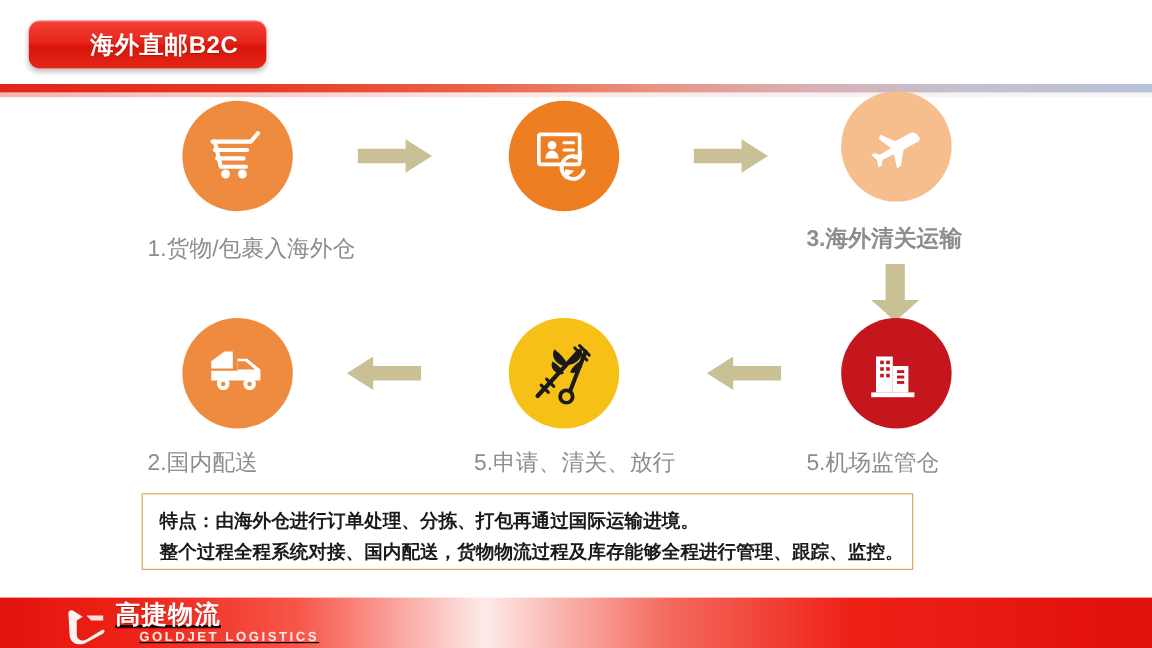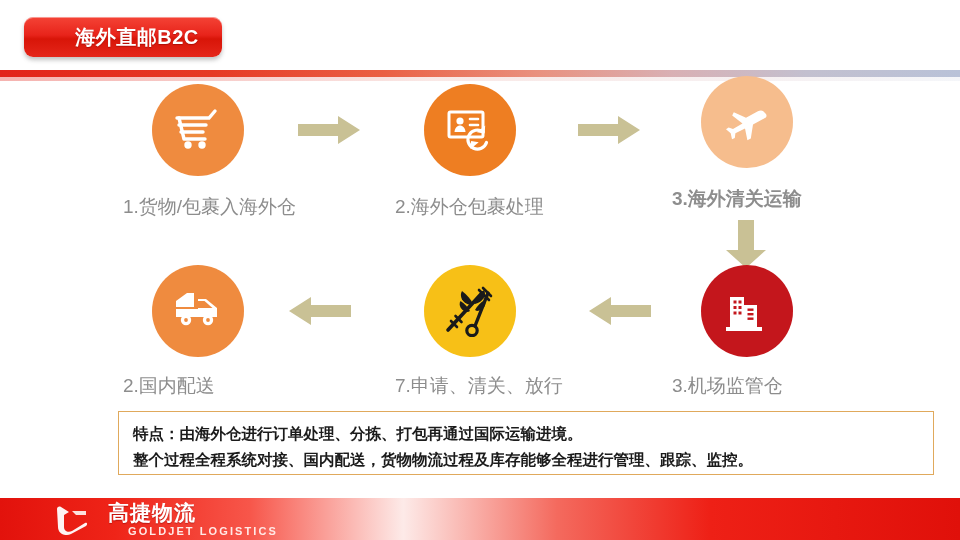--- a/index.html
+++ b/index.html
@@ -91,21 +91,21 @@
   .arrow {
     position: absolute;
   }
   .arrow svg { display: block; }
 
   
   .note-box {
     position: absolute;
     left: 118px;
     top: 411px;
-    width: 816px;
+    width: 643px;
     height: 64px;
     border: 1px solid #e0a95c;
     box-sizing: border-box;
     padding: 9px 14px 0 14px;
     background: #ffffff;
   }
   .note-line {
     font-size: 15.5px;
     font-weight: bold;
     color: #1b1b1b;
@@ -122,22 +122,23 @@
     width: 960px;
     height: 42px;
     background: linear-gradient(90deg, #e2120c 0%, #ef2418 12%, #f7564a 26%, #fdeae8 42%, #f46a5e 58%, #ee2016 74%, #e0100a 100%);
     overflow: hidden;
   }
   .footer-logo {
     position: absolute;
     left: 55px;
     top: 4px;
     display: flex;
-    align-items: center;
-    gap: 19px;
+    align-items: flex-end;
+    gap: 7px;
+    text-decoration: underline;
   }
   .logo-mark { width: 34px; height: 30px; }
   .logo-mark svg { display: block; }
   .logo-text-wrap {
     display: flex;
     flex-direction: column;
     justify-content: center;
     line-height: 1;
   }
   .logo-cn {
@@ -196,21 +197,20 @@
         <circle cx="14" cy="13" r="3.6" fill="#fff"></circle>
         <path d="M8.5 24 c0-4 3-6.6 5.5-6.6 s5.5 2.6 5.5 6.6" fill="#fff"></path>
         <path d="M24 11 H32" stroke="#fff" stroke-width="2.6" stroke-linecap="round"></path>
         <path d="M24 17 H32" stroke="#fff" stroke-width="2.6" stroke-linecap="round"></path>
         <path d="M40.5 34.5 a9.5 9.5 0 1 1 -3.4 -10.6" stroke="#fff" stroke-width="3.2" fill="none" stroke-linecap="round"></path>
         <path d="M39.2 17.5 L38.6 25.4 L31 24.2 Z" fill="#fff"></path>
         <path d="M24.5 41 L25.1 33.1 L32.7 34.3 Z" fill="#fff"></path>
       </svg>
     </span>
   </div>
-  <div class="stage-label">2.海外仓包裹处理</div>
 </div>
 
 <div class="arrow" style="left:578px; top:116px;">
   <svg width="62" height="28" viewBox="0 0 62 28">
     <path d="M0 8 H40 V0 L62 14 L40 28 V20 H0 Z" fill="#c9c195"></path>
   </svg>
 </div>
 
 <div class="stage" style="left:672px; top:76px;font-weight:bold;">
   <div class="circle c-orange-lite">
@@ -241,21 +241,21 @@
         <rect x="14.5" y="17" width="3" height="3" fill="#c4161c"></rect>
         <rect x="9.5" y="22.5" width="3" height="3" fill="#c4161c"></rect>
         <rect x="14.5" y="22.5" width="3" height="3" fill="#c4161c"></rect>
         <rect x="23.5" y="19.5" width="6" height="2.4" fill="#c4161c"></rect>
         <rect x="23.5" y="24" width="6" height="2.4" fill="#c4161c"></rect>
         <rect x="23.5" y="28.5" width="6" height="2.4" fill="#c4161c"></rect>
         <rect x="2" y="38" width="36" height="4" fill="#fff"></rect>
       </svg>
     </span>
   </div>
-  <div class="stage-label below">3.机场监管仓</div>
+  <div class="stage-label below">5.机场监管仓</div>
 </div>
 
 <div class="arrow" style="left:589px; top:297px;">
   <svg width="62" height="28" viewBox="0 0 62 28">
     <path d="M62 8 H22 V0 L0 14 L22 28 V20 H62 Z" fill="#c9c195"></path>
   </svg>
 </div>
 
 <div class="stage" style="left:395px; top:265px;">
   <div class="circle c-yellow">
@@ -270,21 +270,21 @@
           <path d="M46 8 L33 41" stroke-width="3.4"></path>
           <circle cx="30" cy="45.5" r="5.2" stroke-width="3.2"></circle>
           <path d="M28 20 C20 18 17 11 20 6 C25 10 29 14 31 19" fill="#1a1a1a" stroke="none"></path>
           <path d="M33 19 C41 17 45 10 42 5 C37 9 33 13 31.5 18" fill="#1a1a1a" stroke="none"></path>
           <path d="M26 27 C19 26 16 20 18.5 16 C23 19 26 22 28 26" fill="#1a1a1a" stroke="none"></path>
           <path d="M35 26 C42 25 45 19 42.5 15 C38 18 35 21 33 25" fill="#1a1a1a" stroke="none"></path>
         </g>
       </svg>
     </span>
   </div>
-  <div class="stage-label below">7.申请、清关、放行</div>
+  <div class="stage-label below">5.申请、清关、放行</div>
 </div>
 
 <div class="arrow" style="left:289px; top:297px;">
   <svg width="62" height="28" viewBox="0 0 62 28">
     <path d="M62 8 H22 V0 L0 14 L22 28 V20 H62 Z" fill="#c9c195"></path>
   </svg>
 </div>
 
 <div class="stage" style="left:123px; top:265px;">
   <div class="circle c-orange">

